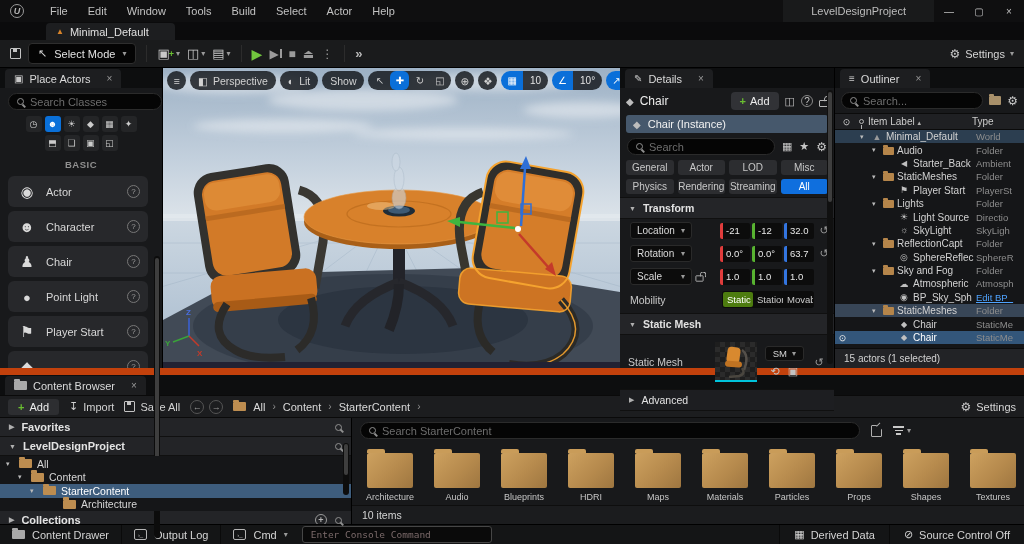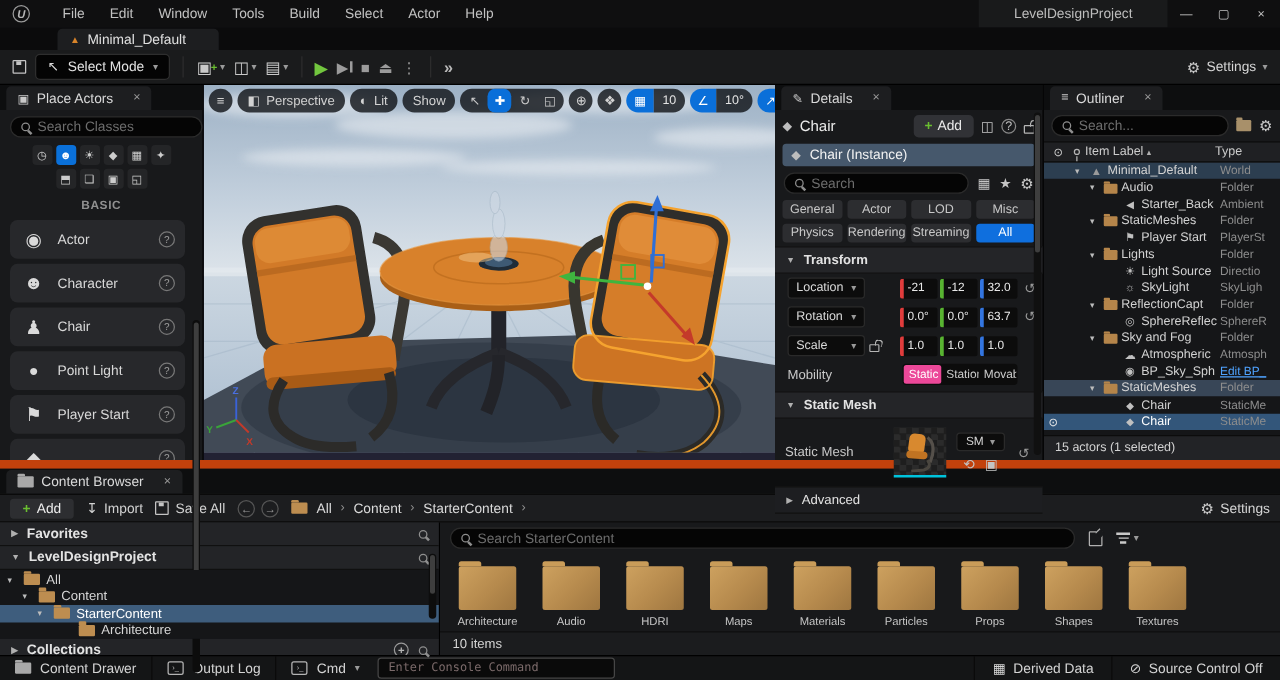--- a/index.html
+++ b/index.html
@@ -101,21 +101,21 @@
 .tvals{display:flex;gap:2px;margin-left:auto}
 .tval{background:#0c0c0c;border-radius:2px;width:30px;padding:2.5px 2px 2.5px 6px;font-size:9.5px;color:#e8e8e8;position:relative;overflow:hidden;white-space:nowrap;flex:none}
 .tval::before{content:'';position:absolute;left:0;top:0;bottom:0;width:2.5px}
 .tval.rx::before{background:#e03c3c}.tval.gy::before{background:#58b331}.tval.bz::before{background:#3375e0}
 .treset{width:14px;color:#9c9c9c;font-size:11px;visibility:hidden;text-align:center;flex:none}
 .treset.show{visibility:visible}
 .mobrow{display:flex;align-items:center;padding:3px 3px 5px 10px}
 .moblabel{font-size:10.5px;color:#c9c9c9}
 .seg{background:#0c0c0c;border-radius:3px;display:flex;padding:1px;margin-left:auto;margin-right:17px}
 .seg-opt{width:30px;overflow:hidden;white-space:nowrap;padding:2px 4px;font-size:9.5px;color:#cdcdcd;flex:none}
-.seg-opt.on{background:#ec4899;border-radius:2px;color:#fff}
+.seg-opt.on{background:#4d7c0f;border-radius:2px;color:#fff}
 .sm-row{display:flex;padding:7px 8px;gap:8px;align-items:center}
 .sm-label{flex:1;font-size:10.5px;color:#c9c9c9}
 .sm-thumb{width:42px;height:40px;background:repeating-conic-gradient(#2b2b2b 0 25%,#1e1e1e 0 50%) 0 0/10px 10px;border-bottom:2px solid #00c3dc;flex:none;display:flex;align-items:center;justify-content:center}
 .sm-ctrl{display:flex;flex-direction:column;gap:4px;align-items:center}
 .sm-drop{background:#0c0c0c;border:1px solid #2a2a2a;border-radius:3px;padding:1px 7px;font-size:9.5px;display:flex;gap:5px;color:#d5d5d5;align-items:center}
 .sm-icons{display:flex;gap:8px;color:#c3c3c3;font-size:11px}
 .det-scroll{position:absolute;right:1px;top:22px;bottom:4px;width:6px;background:#101010;border-radius:3px}
 .det-thumb{position:absolute;left:1px;right:1px;top:2px;height:40%;background:#3e3e3e;border-radius:2px}
 
 .outliner{width:189px;background:#18191b;display:flex;flex-direction:column;flex:none}
@@ -938,20 +938,24 @@
             <div class="tile">
               <span class="bigfolder"></span>
               <span class="tile-label">Architecture</span>
             </div>
 
             <div class="tile">
               <span class="bigfolder"></span>
               <span class="tile-label">Audio</span>
             </div>
 
+            <div class="tile">
+              <span class="bigfolder"></span>
+              <span class="tile-label">Blueprints</span>
+            </div>
 
             <div class="tile">
               <span class="bigfolder"></span>
               <span class="tile-label">HDRI</span>
             </div>
 
             <div class="tile">
               <span class="bigfolder"></span>
               <span class="tile-label">Maps</span>
             </div>

